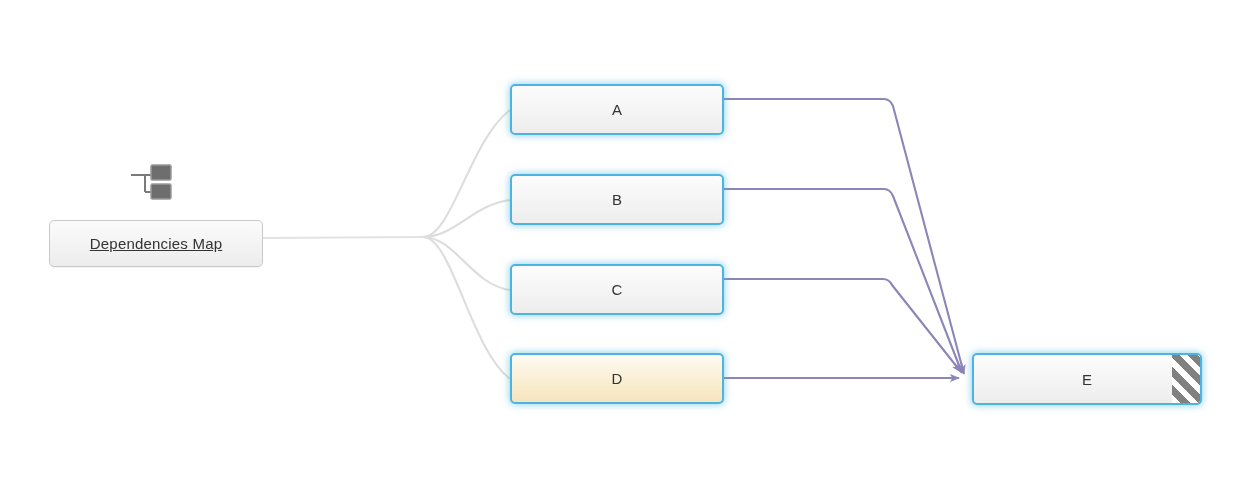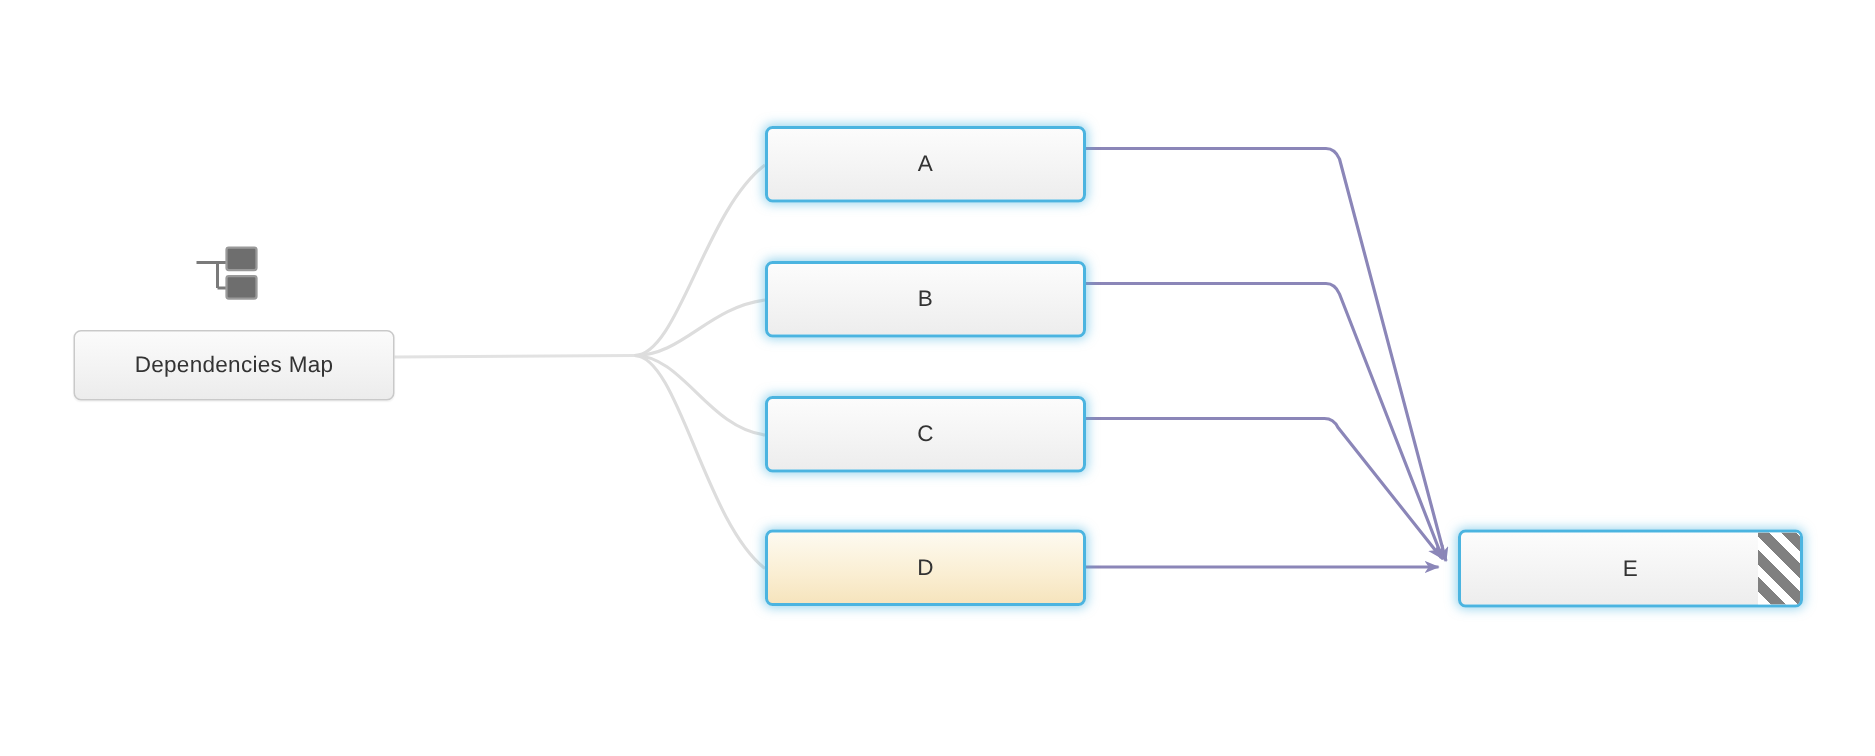--- a/index.html
+++ b/index.html
@@ -45,20 +45,21 @@
     color: #333333;
     letter-spacing: .2px;
     overflow: hidden;
   }
 
   
   .node.plain {
     border: 1px solid #c9c9c9;
     background: linear-gradient(to bottom, #fbfbfb 0%, #f3f3f3 55%, #ececec 100%);
     box-shadow: 0 1px 1px rgba(0,0,0,.05);
+    text-decoration: underline;
   }
 
   
   .node.hl {
     border: 2px solid #4bb4e0;
     background: linear-gradient(to bottom, #fcfcfc 0%, #f4f4f4 55%, #ededed 100%);
     box-shadow: 0 0 7px 1px rgba(75,180,224,.55);
   }
 
   

